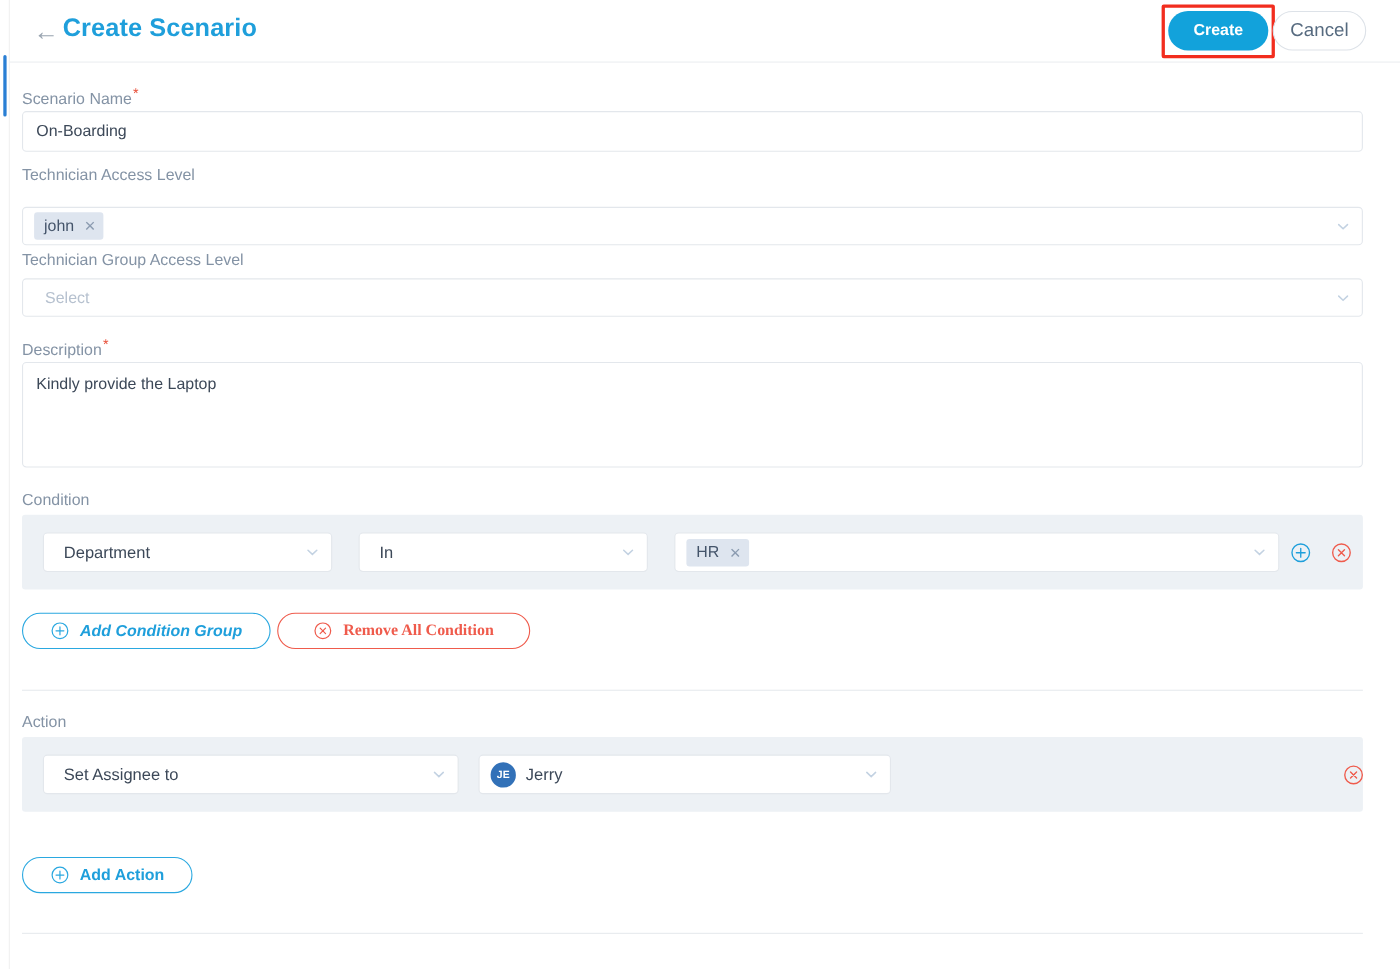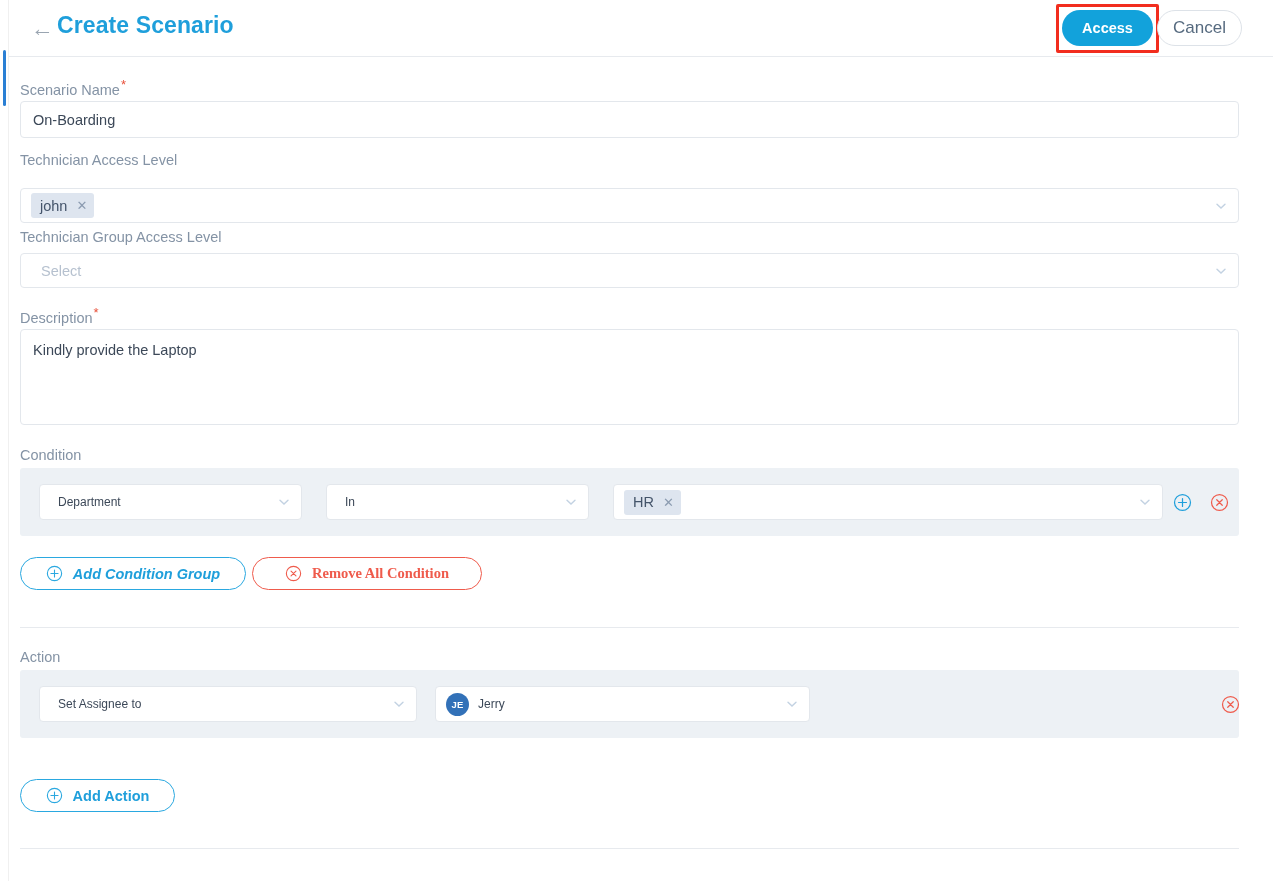--- a/index.html
+++ b/index.html
@@ -143,21 +143,21 @@
     display: flex;
     align-items: center;
     padding: 0 10px;
     cursor: pointer;
   }
   .select-placeholder {
     font-size: 14.5px;
     color: #b6c1cf;
   }
   .select-value {
-    font-size: 12px;
+    font-size: 15px;
     color: #3c4858;
   }
   .chev {
     position: absolute;
     right: 10px;
     top: 50%;
     transform: translateY(-50%);
     width: 14px; height: 14px;
     color: #c3d2e2;
   }
@@ -237,21 +237,21 @@
 <body>
 
 <div class="scroll-rail">
   <div class="scroll-thumb"></div>
 </div>
 
 <div class="header">
   <div class="back-arrow">←</div>
   <div class="page-title">Create Scenario</div>
   <div class="hl-box"></div>
-  <button class="btn-create">Access</button>
+  <button class="btn-create">Create</button>
   <button class="btn-cancel">Cancel</button>
 </div>
 
 <div class="form-area">
 
   <div class="field-label" style="left:11px; top:20px;">
     <span>Scenario Name</span><span class="req-star">*</span>
   </div>
   <input class="txt-input" style="left: 11px; top: 44px; width: 1219px; height: 37px;" value="On-Boarding">
 

